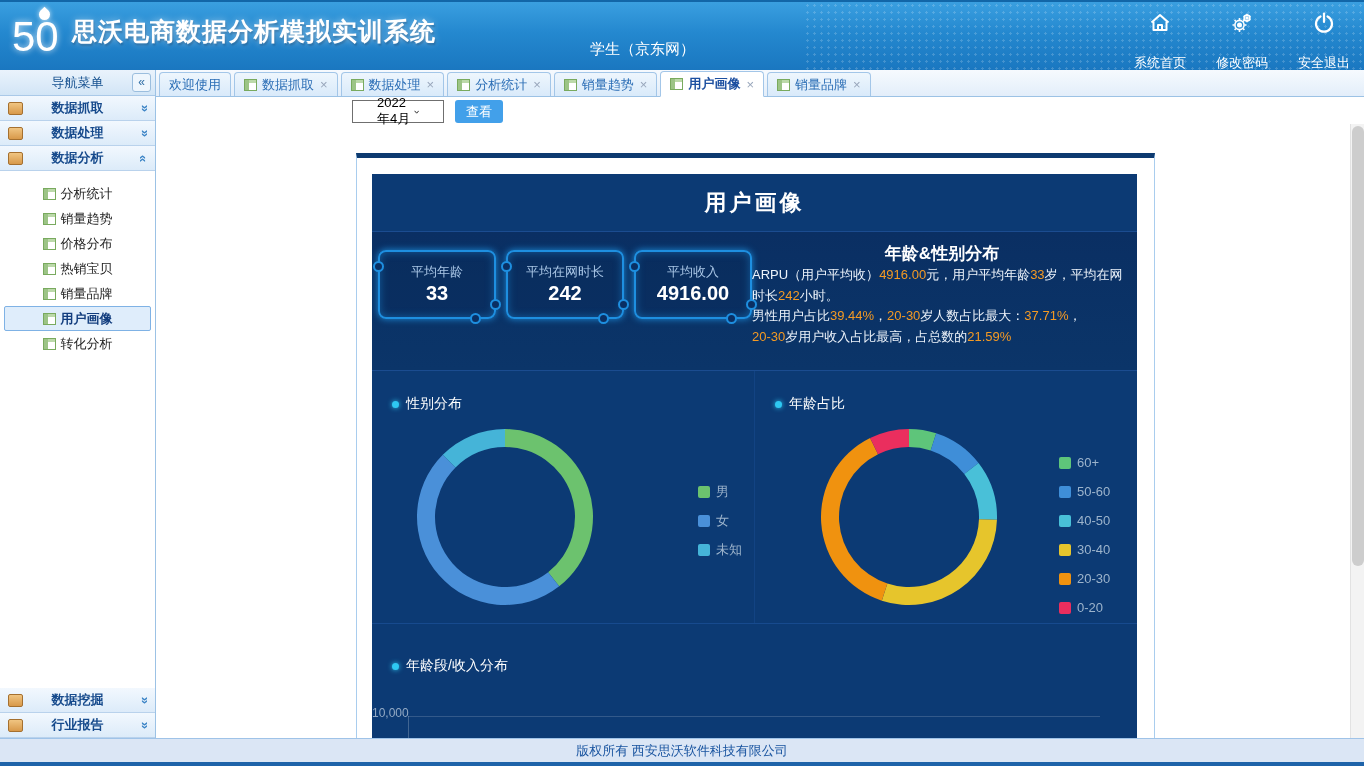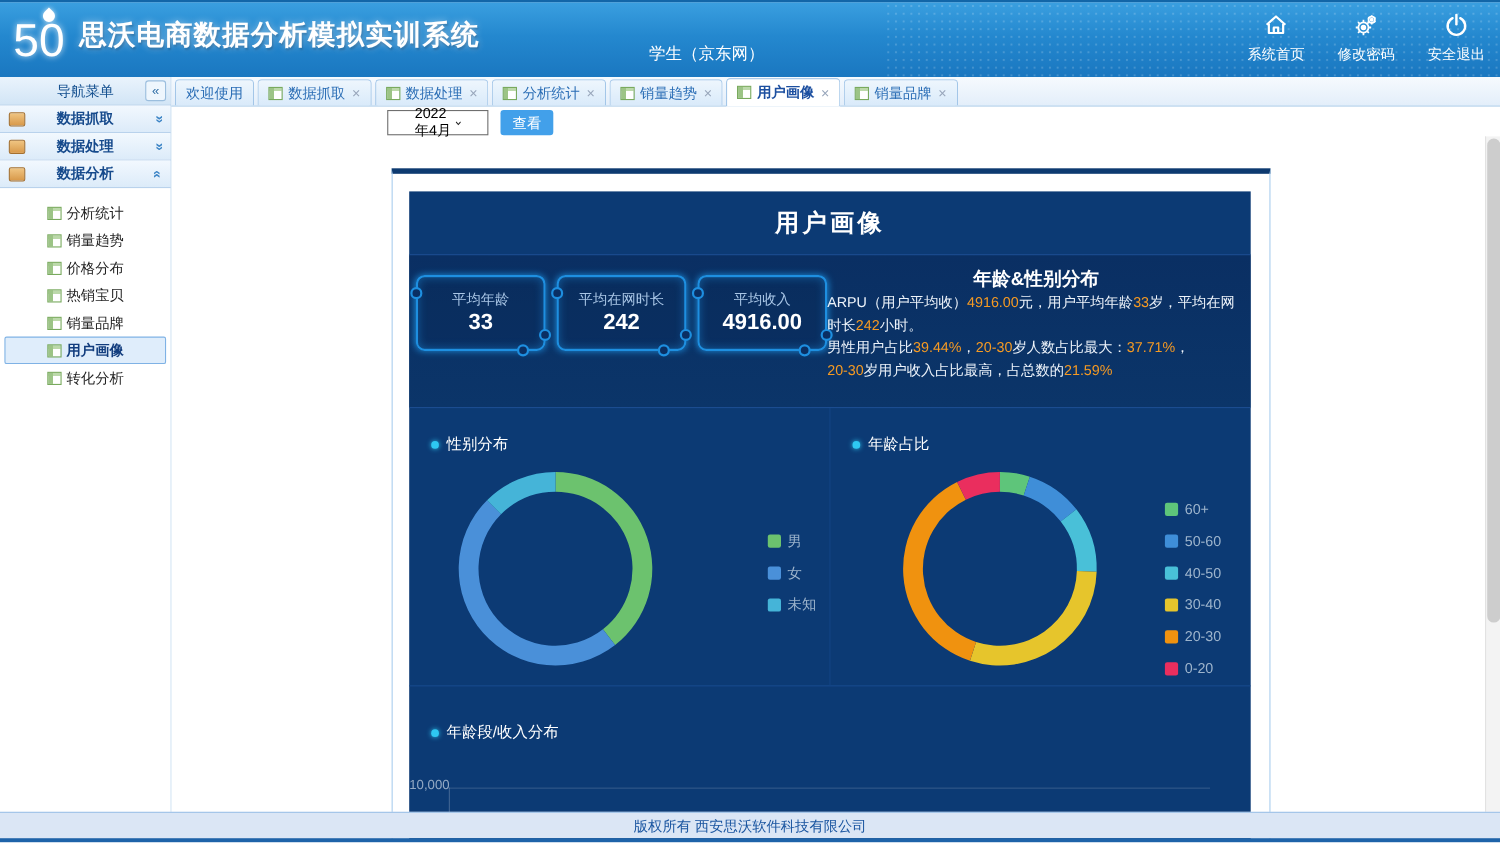--- a/index.html
+++ b/index.html
@@ -16,21 +16,21 @@
     background-size:7px 7px}
   .logo{position:absolute;left:12px;top:6px;width:56px;height:58px}
   .logo-num{font-size:42px;font-weight:normal;color:#fff;line-height:58px;
     text-shadow:0 0 6px rgba(255,255,255,.8)}
   .logo-drop{position:absolute;left:27px;top:1px;width:11px;height:11px;background:#fff;
     border-radius:0 50% 50% 50%;transform:rotate(45deg);box-shadow:0 0 5px rgba(255,255,255,.8)}
   .app-title{position:absolute;left:72px;top:13px;font-size:25px;font-weight:bold;color:#fff;
     letter-spacing:1px;text-shadow:0 0 7px rgba(255,255,255,.55),1px 2px 2px rgba(0,60,110,.5)}
   .subtitle{position:absolute;left:590px;top:38px;font-size:15px;color:#fff}
   .header-actions{position:absolute;right:14px;top:9px;display:flex;gap:30px}
-  .h-action{display:flex;flex-direction:column;align-items:center;gap:6px;color:#fff;
+  .h-action{display:flex;flex-direction:column;align-items:center;gap:19px;color:#fff;
     font-size:13px;cursor:pointer}
   .h-action svg{width:24px;height:24px}
 
   
   .sidebar{position:absolute;left:0;top:70px;width:156px;height:668px;background:#fff;
     border-right:1px solid #9cc2e5;display:flex;flex-direction:column}
   .side-header{height:26px;background:linear-gradient(#eaf3fc,#d2e5f6);border-bottom:1px solid #aac9e8;
     display:flex;align-items:center;justify-content:center;position:relative;
     color:#15508f;font-weight:normal;font-size:13px;flex:0 0 auto}
   .collapse-btn{position:absolute;right:4px;top:3px;width:19px;height:19px;border:1px solid #9bbede;
@@ -210,20 +210,32 @@
           <span class="sheet-icon"></span>
           <span>销量品牌</span>
         </div>
         <div class="submenu-item selected">
           <span class="sheet-icon"></span>
           <span>用户画像</span>
         </div>
         <div class="submenu-item">
           <span class="sheet-icon"></span>
           <span>转化分析</span>
+        </div>
+      </div>
+    <div id="side-bottom" style="flex:0 0 auto">
+        <div class="side-group">
+          <span class="folder-icon"></span>
+          <span>数据挖掘</span>
+          <span class="chev">«</span>
+        </div>
+        <div class="side-group">
+          <span class="folder-icon"></span>
+          <span>行业报告</span>
+          <span class="chev">«</span>
         </div>
       </div>
   </div>
 
   <div class="main">
     <div class="tab-bar" id="tab-bar">
         <div class="tab">
           <span>欢迎使用</span>
         </div>
         <div class="tab">

